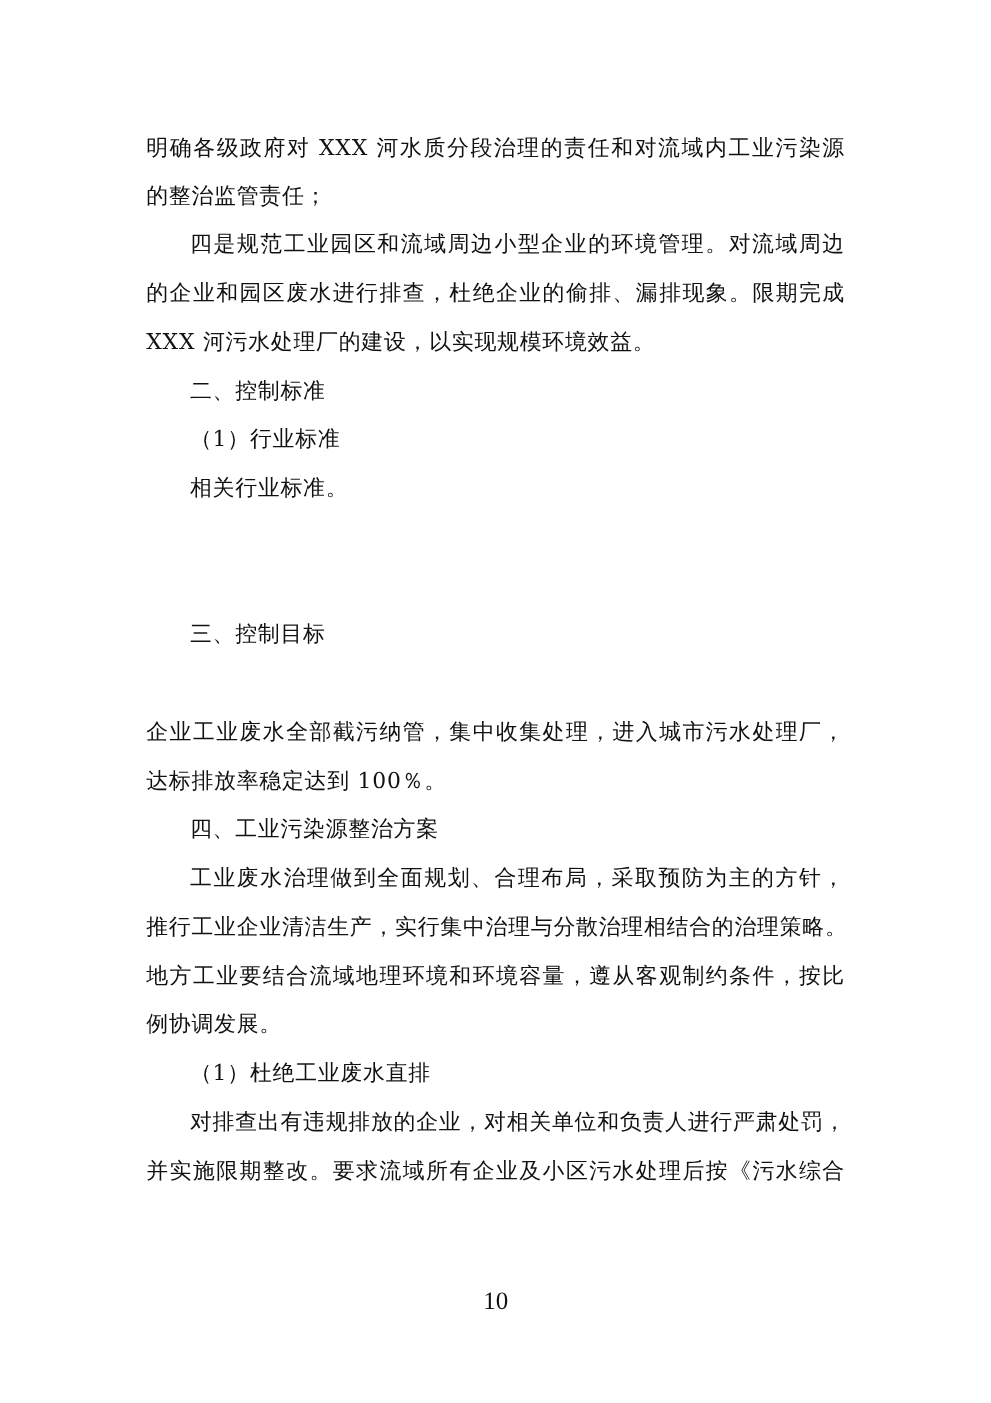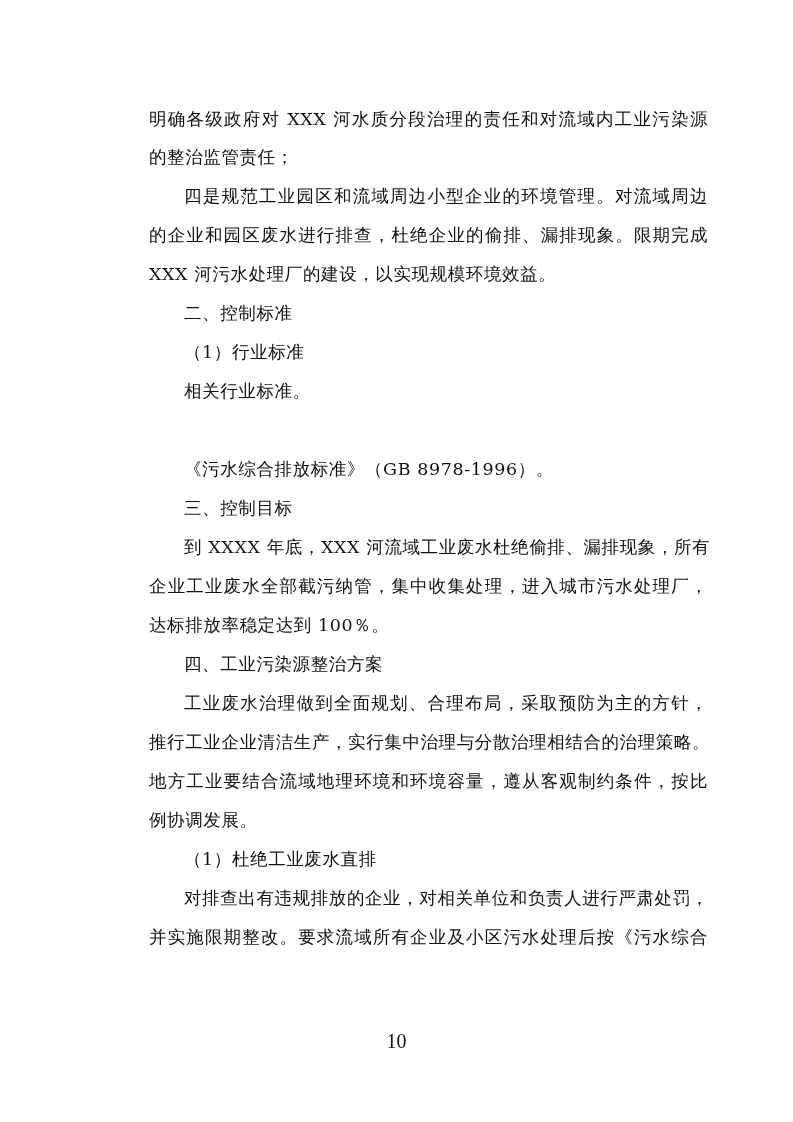--- a/index.html
+++ b/index.html
@@ -25,21 +25,20 @@
     }
     .line {
       position: absolute;
       left: 117px;
       width: 559px;
       height: 24px;
       line-height: 24px;
       font-size: 17.5px;
       white-space: nowrap;
       letter-spacing: 0.6px;
-      margin-left: 32px;
     }
     .line.indent { left: 152px; width: 524px; }
     .line.justify {
       text-align: justify;
       text-align-last: justify;
     }
     .page-number {
       position: absolute;
       left: 0;
       width: 793px;
@@ -55,23 +54,21 @@
 
 <div class="page">
   <div class="line justify" style="top:107px">明确各级政府对 XXX 河水质分段治理的责任和对流域内工业污染源</div>
   <div class="line" style="top:145px">的整治监管责任；</div>
   <div class="line indent justify" style="top:184px">四是规范工业园区和流域周边小型企业的环境管理。对流域周边</div>
   <div class="line justify" style="top:223px">的企业和园区废水进行排查，杜绝企业的偷排、漏排现象。限期完成</div>
   <div class="line" style="top:262px">XXX 河污水处理厂的建设，以实现规模环境效益。</div>
   <div class="line indent" style="top:301px">二、控制标准</div>
   <div class="line indent" style="top:340px">（1）行业标准</div>
   <div class="line indent" style="top:379px">相关行业标准。</div>
-  <div class="line indent" style="top:457px">《污水综合排放标准》（GB 8978-1996）。</div>
   <div class="line indent" style="top:496px">三、控制目标</div>
-  <div class="line indent justify" style="top:535px">到 XXXX 年底，XXX 河流域工业废水杜绝偷排、漏排现象，所有</div>
   <div class="line justify" style="top:574px">企业工业废水全部截污纳管，集中收集处理，进入城市污水处理厂，</div>
   <div class="line" style="top:613px">达标排放率稳定达到 100％。</div>
   <div class="line indent" style="top:652px">四、工业污染源整治方案</div>
   <div class="line justify" style="top:730px">推行工业企业清洁生产，实行集中治理与分散治理相结合的治理策略。</div>
   <div class="line indent justify" style="top:691px">工业废水治理做到全面规划、合理布局，采取预防为主的方针，</div>
   <div class="line justify" style="top:769px">地方工业要结合流域地理环境和环境容量，遵从客观制约条件，按比</div>
   <div class="line" style="top:808px">例协调发展。</div>
   <div class="line indent" style="top:847px">（1）杜绝工业废水直排</div>
   <div class="line justify" style="top:925px">并实施限期整改。要求流域所有企业及小区污水处理后按《污水综合</div>
   <div class="line indent justify" style="top:886px">对排查出有违规排放的企业，对相关单位和负责人进行严肃处罚，</div>

